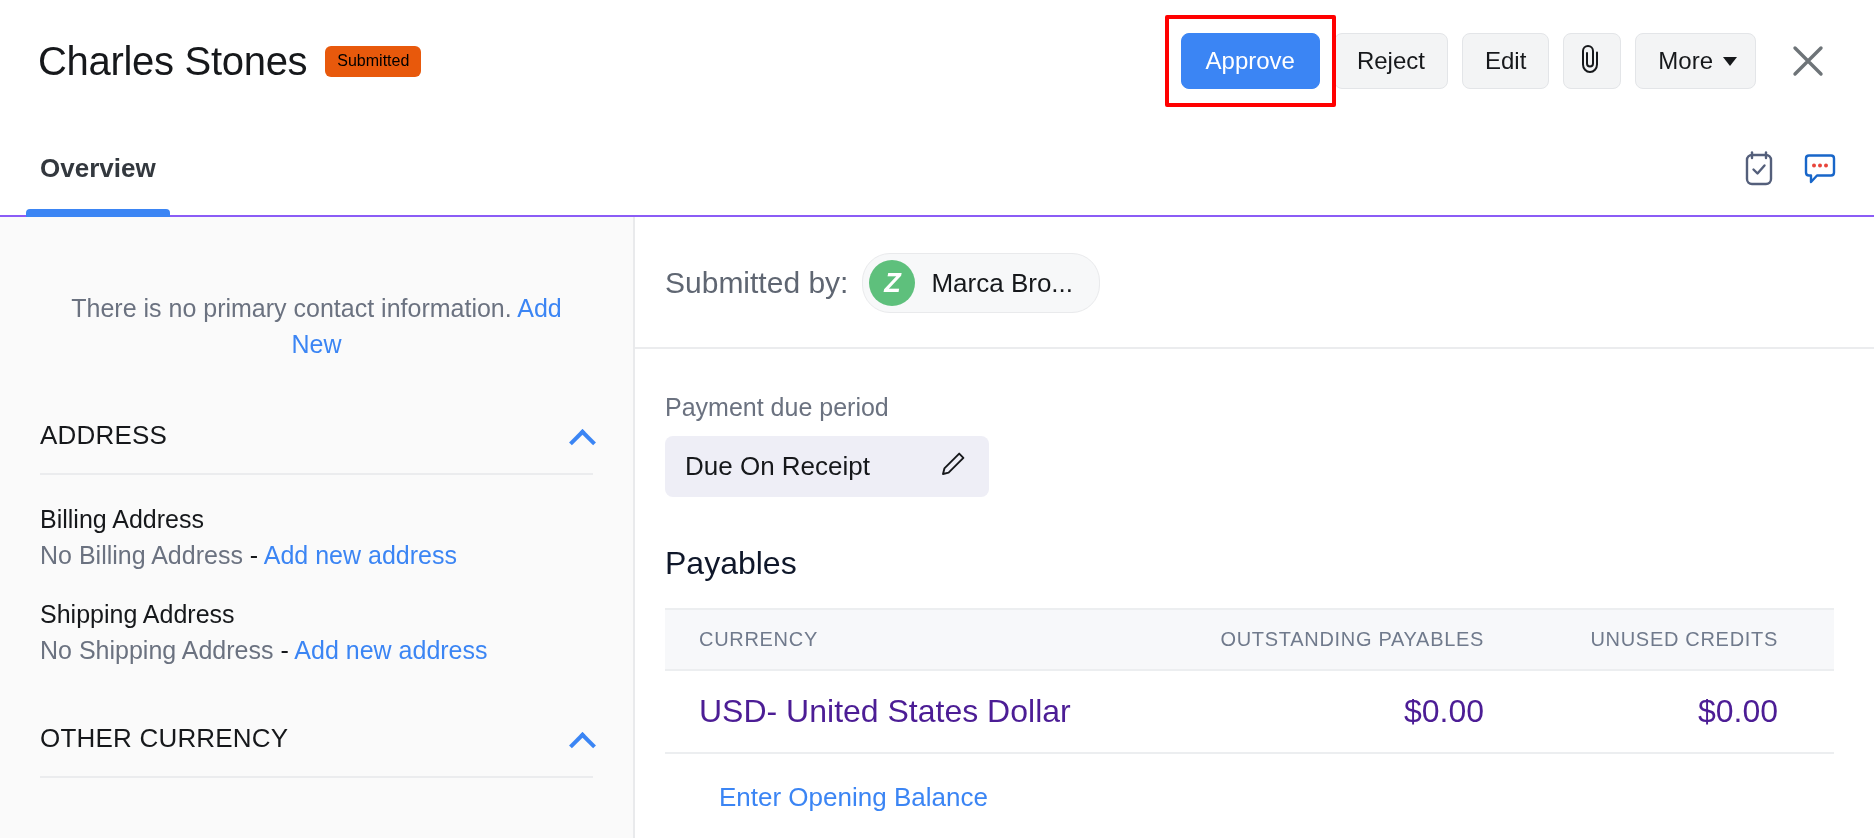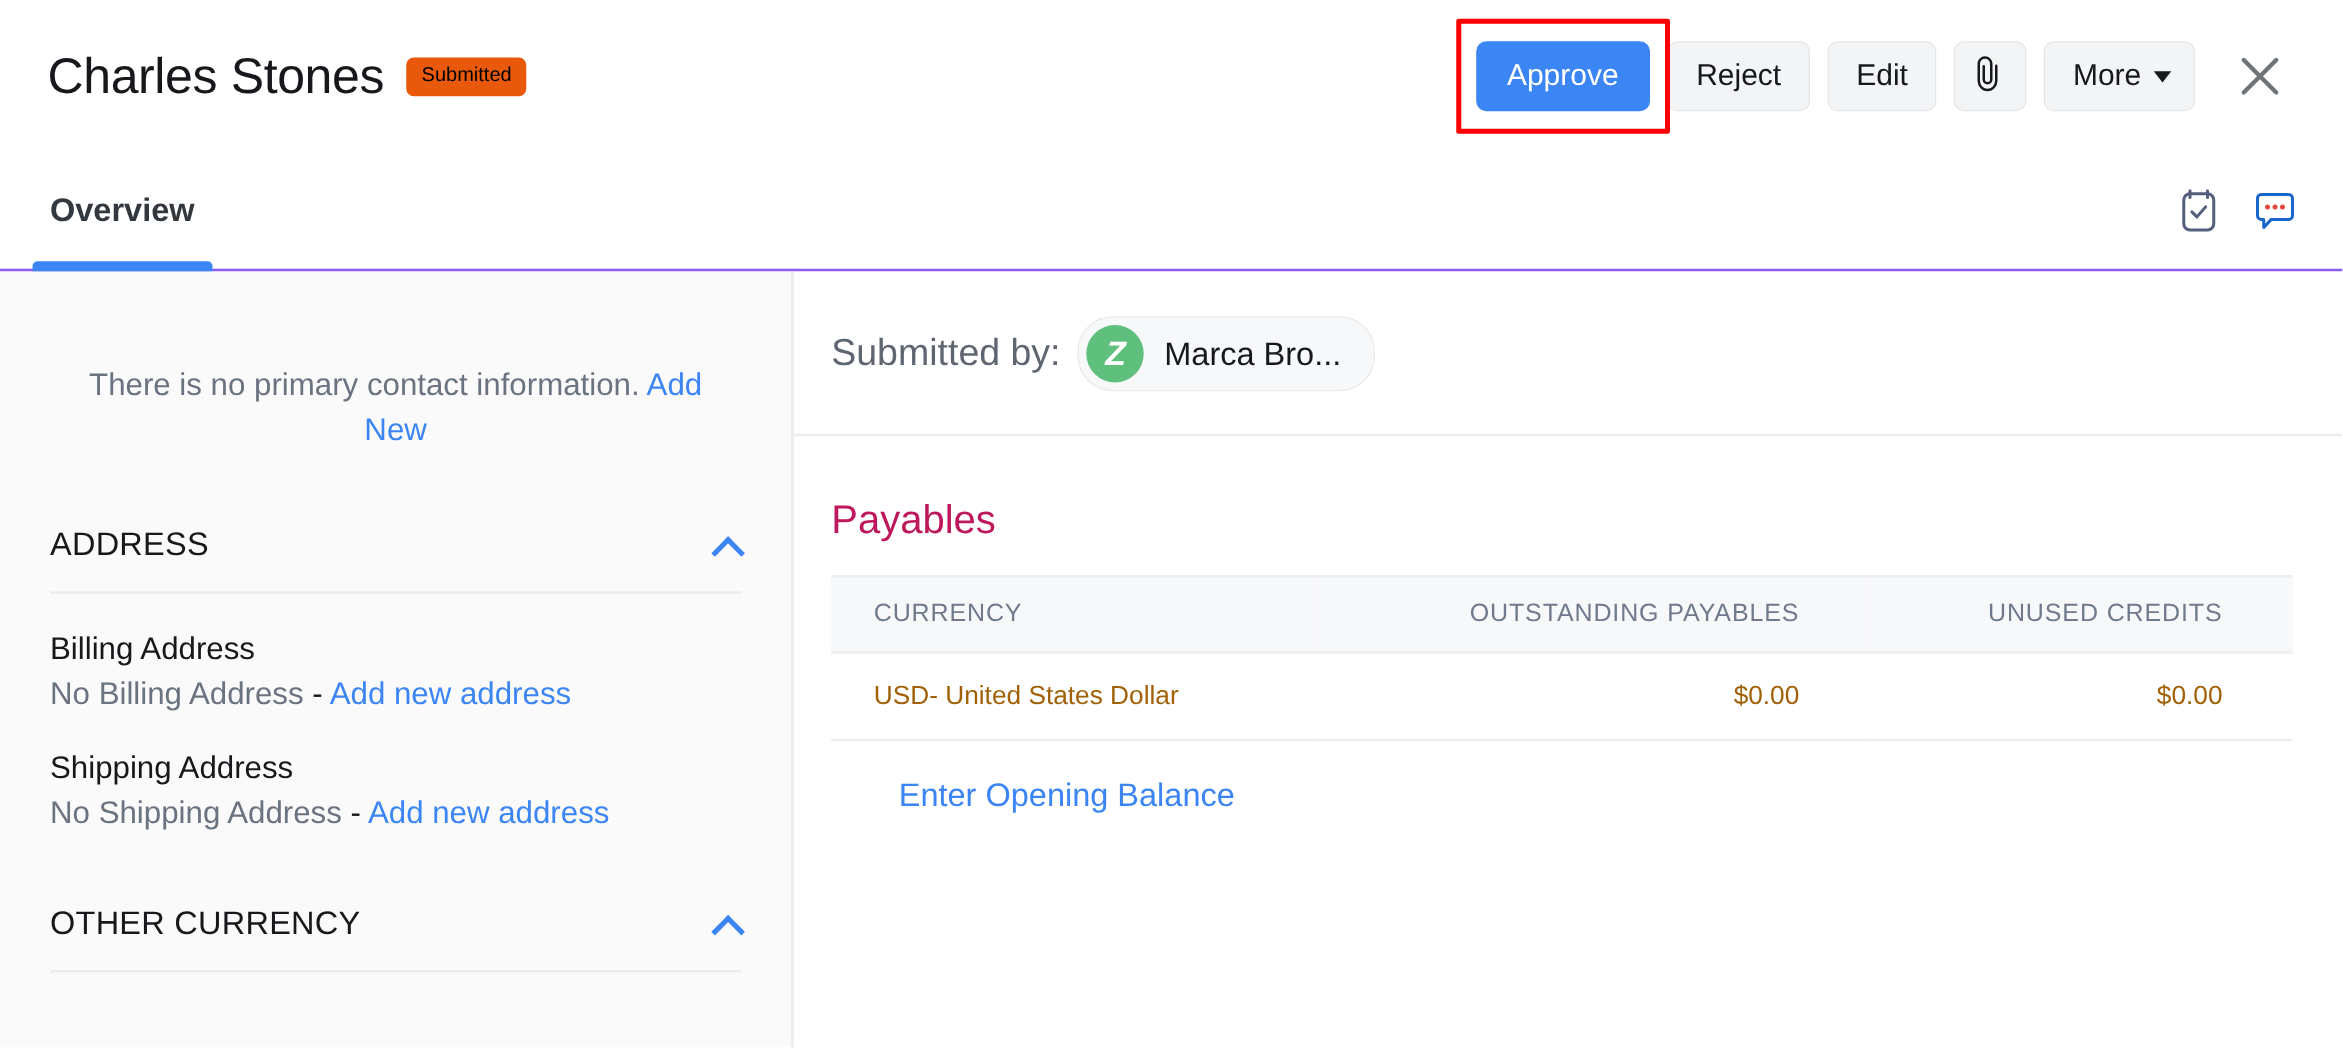--- a/index.html
+++ b/index.html
@@ -257,41 +257,41 @@
     cursor: pointer;
   }
   .field-value {
     font-size: 26px;
     color: #16181b;
   }
 
   .section-h2 {
     font-size: 32px;
     font-weight: 400;
-    color: #be185d;
+    color: #0f172a;
     padding: 48px 0 26px 30px;
   }
 
   .table-wrap { padding: 0 40px 0 30px; }
   table { width: 100%; border-collapse: collapse; }
   thead tr { background: #f7f8fa; }
   thead th {
     font-size: 20px;
     font-weight: 400;
     color: #707a8c;
     letter-spacing: 0.7px;
     text-align: left;
     padding: 18px 0 18px 34px;
     border-top: 2px solid #eceef0;
     border-bottom: 2px solid #eceef0;
   }
   thead th.num { text-align: right; padding: 18px 56px 18px 0; }
   tbody td {
-    font-size: 21px;
-    color: #a16207;
+    font-size: 32px;
+    color: #4c1d95;
     padding: 22px 0 22px 34px;
     border-bottom: 2px solid #eceef0;
   }
   tbody td.num { text-align: right; padding: 22px 56px 22px 0; }
 
   .opening-balance {
     font-size: 26px;
     color: #3b85f4;
     padding: 28px 0 0 54px;
     cursor: pointer;
@@ -399,20 +399,31 @@
   <div class="main">
 
     <div class="submitted-row">
       <span class="submitted-label">Submitted by:</span>
       <span class="submitter-chip">
         <span class="avatar">Z</span>
         <span class="submitter-name">Marca Bro...</span>
       </span>
     </div>
 
+    <div class="field-block">
+      <div class="field-label">Payment due period</div>
+      <div class="field-value-box">
+        <span class="field-value">Due On Receipt</span>
+        <span>
+          <svg width="28" height="28" viewBox="0 0 28 28" fill="none" xmlns="http://www.w3.org/2000/svg">
+            <path d="M20.2 3.6 L24.4 7.8 L9.6 22.6 L4 24 L5.4 18.4 Z" stroke="#16181b" stroke-width="1.9" stroke-linejoin="round"></path>
+          </svg>
+        </span>
+      </div>
+    </div>
 
     <div class="section-h2">Payables</div>
 
     <div class="table-wrap">
       <table>
         <thead>
           <tr>
             <th>CURRENCY</th>
             <th class="num">OUTSTANDING PAYABLES</th>
             <th class="num">UNUSED CREDITS</th>

